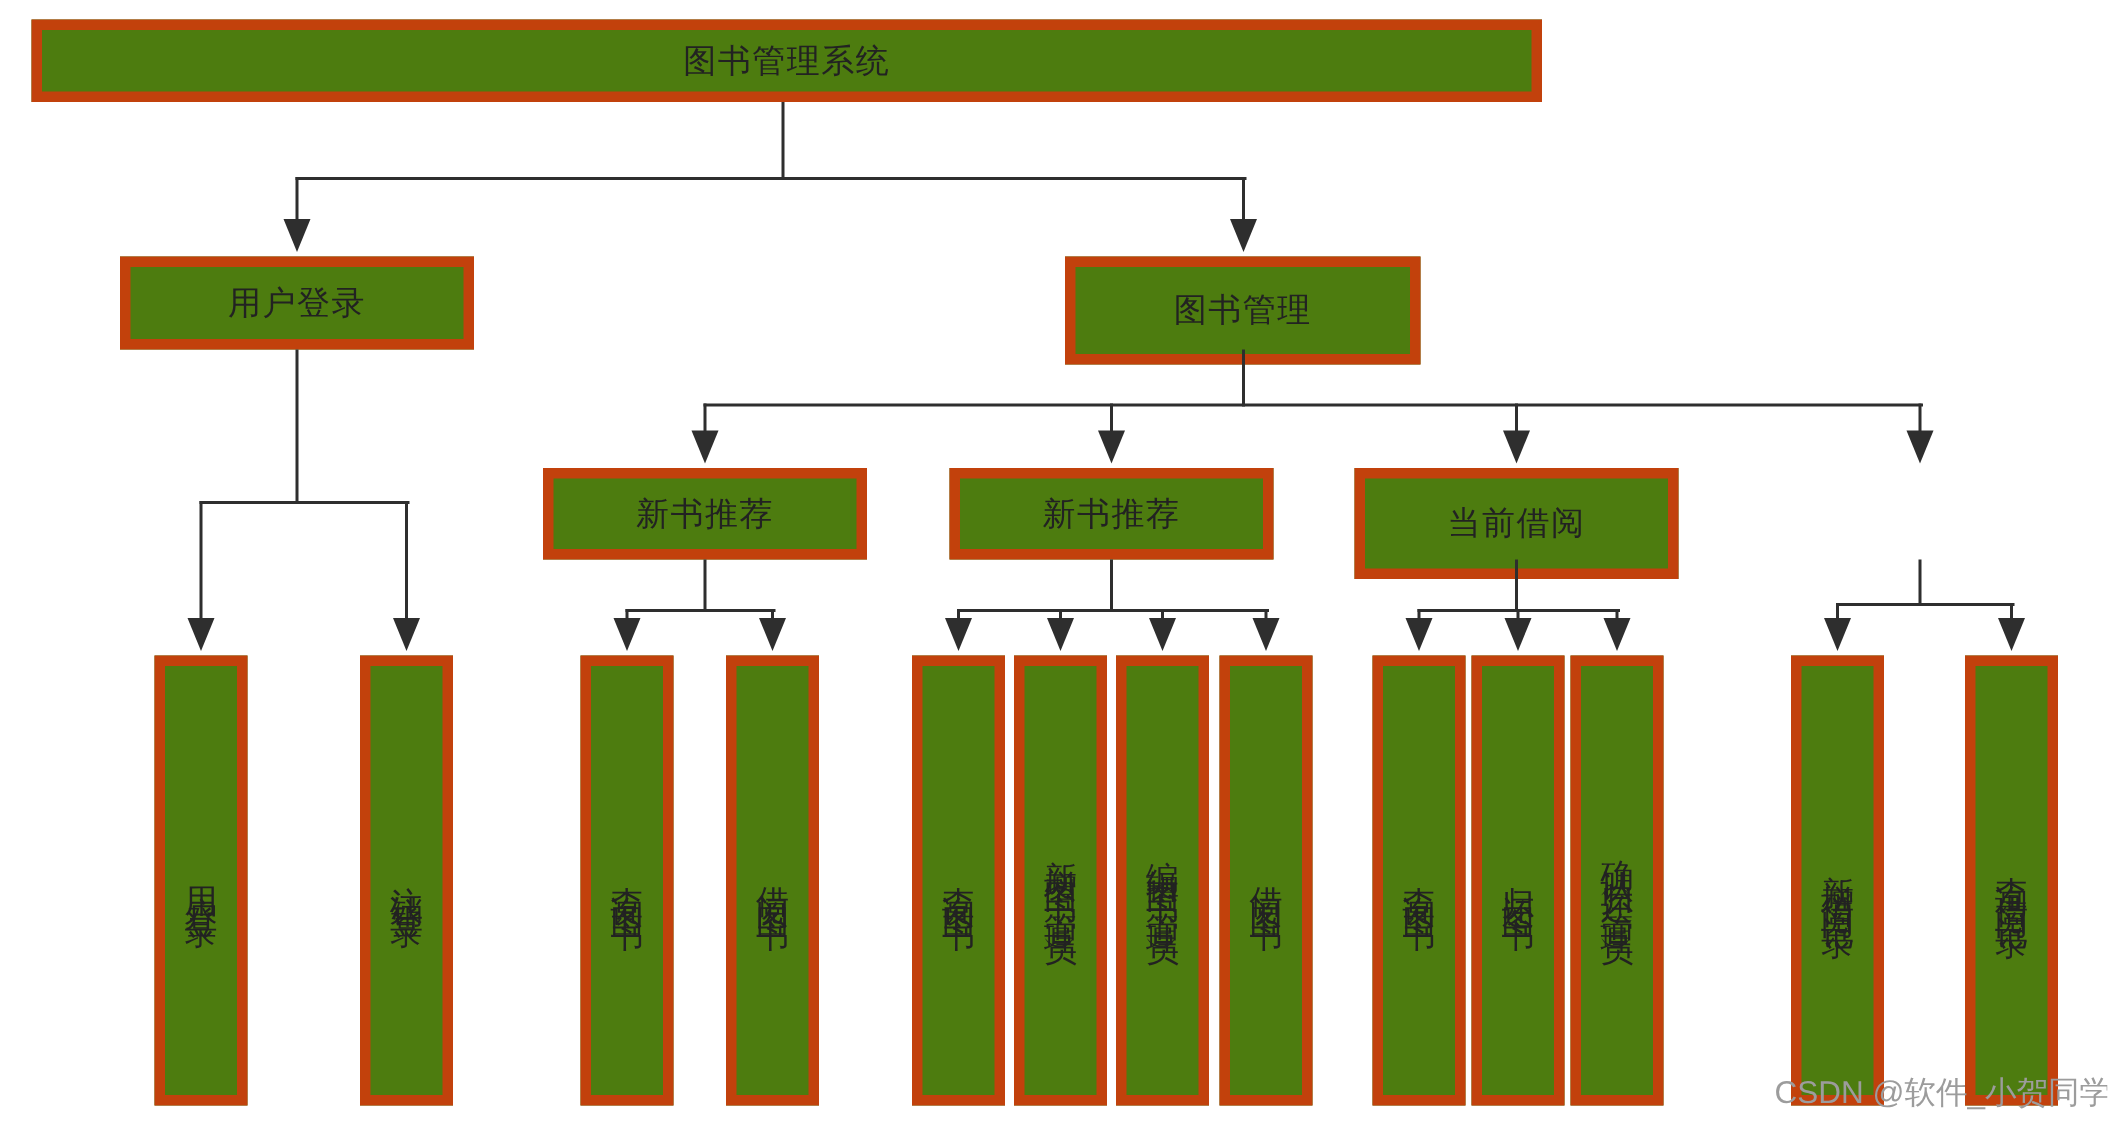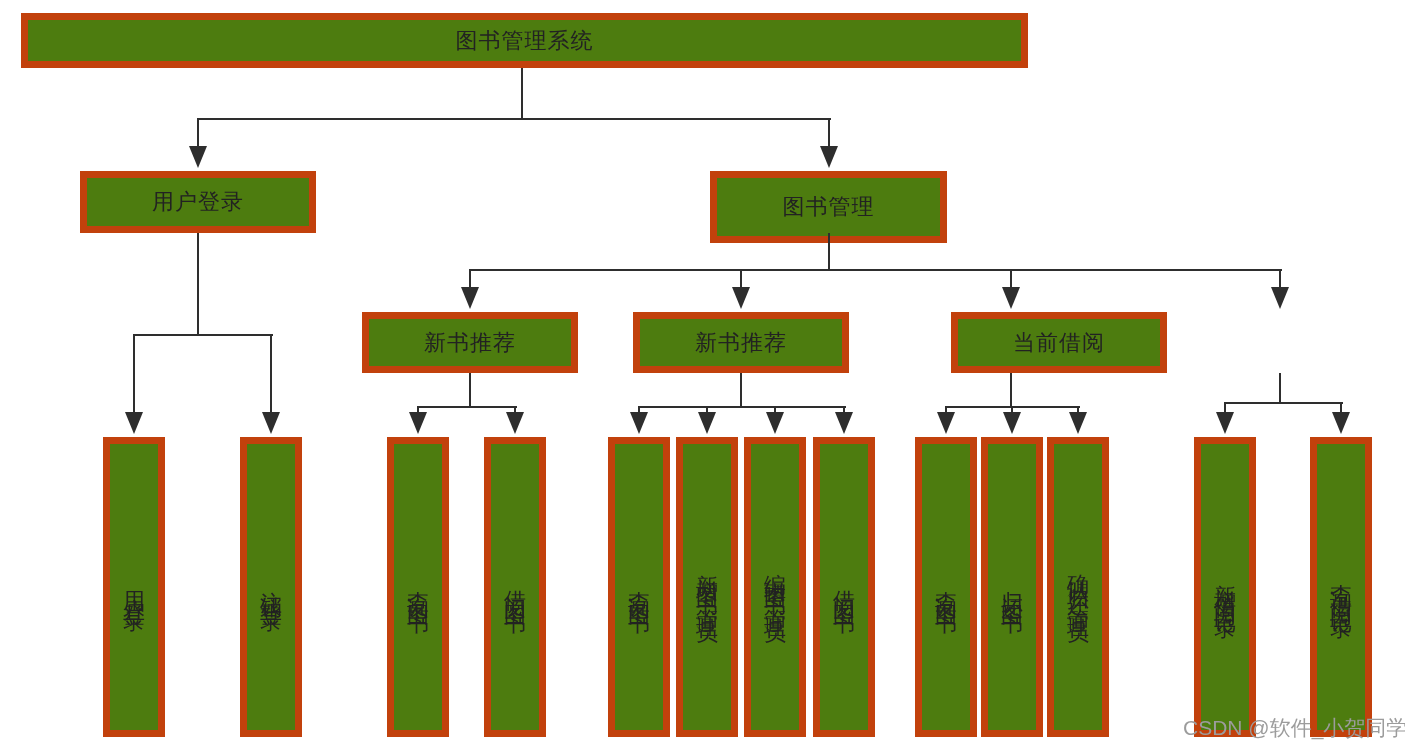--- a/index.html
+++ b/index.html
@@ -65,21 +65,21 @@
   <div class="node" style="left:710px;top:171px;width:237px;height:72px;">
     <span class="lbl">图书管理</span>
   </div>
 
   <div class="node" style="left:362px;top:312px;width:216px;height:61px;">
     <span class="lbl">新书推荐</span>
   </div>
   <div class="node" style="left:633px;top:312px;width:216px;height:61px;">
     <span class="lbl">新书推荐</span>
   </div>
-  <div class="node" style="left:903px;top:312px;width:216px;height:61px;margin-left:48px;">
+  <div class="node" style="left:903px;top:312px;width:216px;height:74px;">
     <span class="lbl">当前借阅</span>
   </div>
 
   <div class="node leaf" style="left:103px;top:437px;width:62px;height:300px;">
     <span class="lbl">用户登录</span>
   </div>
   <div class="node leaf" style="left:240px;top:437px;width:62px;height:300px;">
     <span class="lbl">注销登录</span>
   </div>
 

